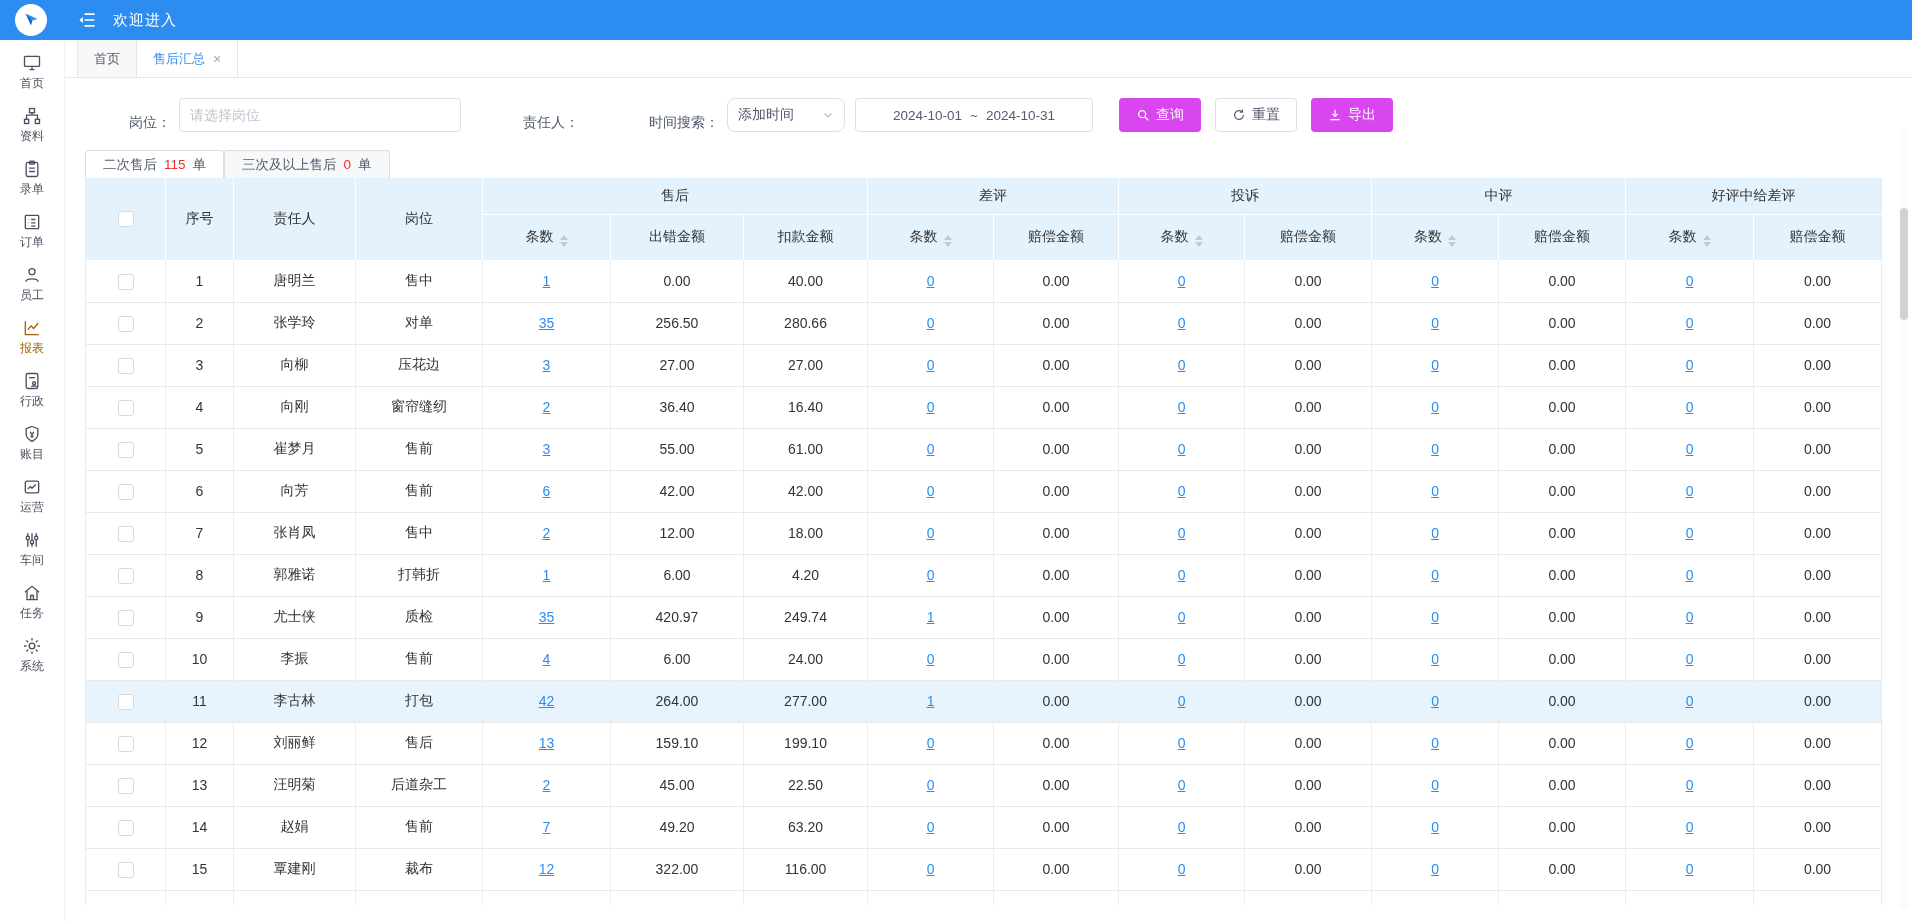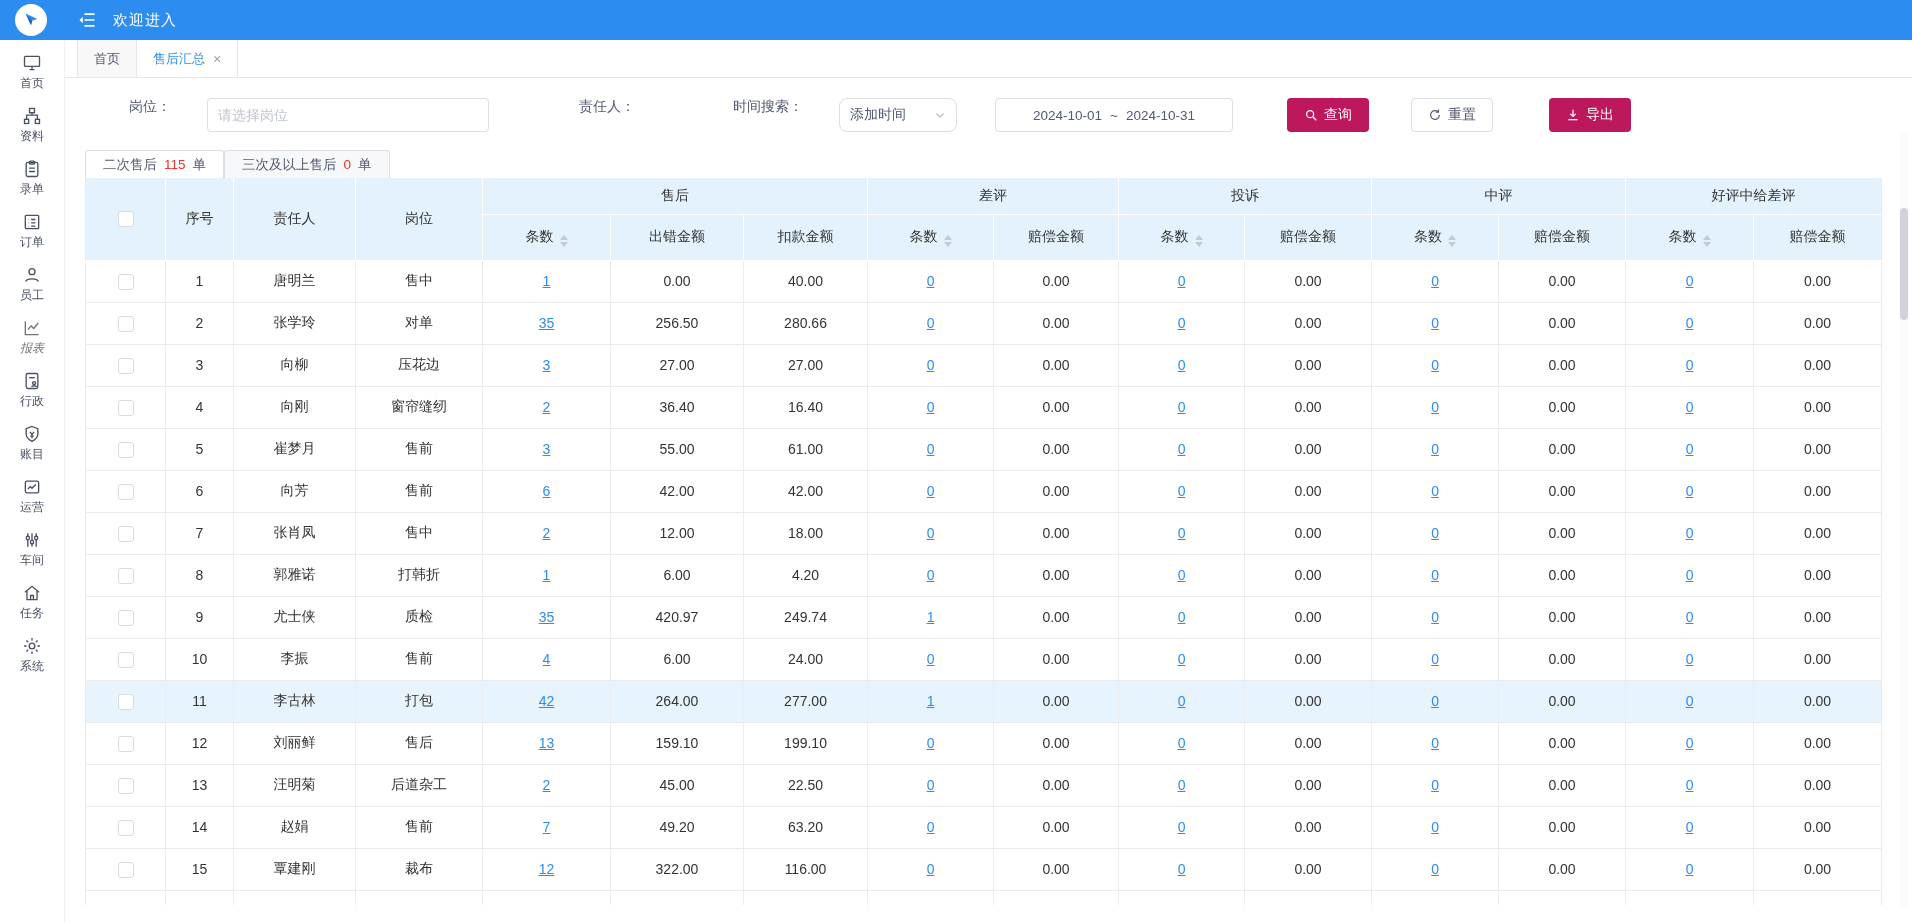--- a/index.html
+++ b/index.html
@@ -20,47 +20,47 @@
   .avatar { width:26px; height:26px; border-radius:50%; background:#ccd2d9; }
   .welcome { font-size:14px; }
   .logout { display:flex; align-items:center; gap:5px; cursor:pointer; margin-left:14px; }
 
   
   .sidebar { position:absolute; top:40px; left:0; width:65px; bottom:0; background:#fff;
     border-right:1px solid #f2f2f2; z-index:20; padding-top:6px; }
   .side-item { height:53px; display:flex; flex-direction:column; align-items:center;
     justify-content:center; gap:2px; color:#495060; cursor:pointer; }
   .side-item .lbl { font-size:12px; }
-  .side-item.active { color:#737373;font-style:italic; }
+  .side-item.active { color:#a16207; }
 
   
   .main { position:absolute; top:40px; left:65px; right:0; bottom:0; }
   .tabbar { height:38px; display:flex; align-items:stretch; padding-left:12px;
     border-bottom:1px solid #e6e8ea; background:#fff; }
   .tab { display:flex; align-items:center; padding:0 16px; font-size:13px; color:#515a6e;
     background:#f8f8f9; border-left:1px solid #e8e8e8; border-right:1px solid #e8e8e8; cursor:pointer; }
   .tab + .tab { border-left:none; }
   .tab.active { background:#fff; color:#2d8cf0; }
   .tab .close { margin-left:8px; color:#9ea3ad; font-size:14px; }
 
   .content { position:absolute; top:38px; left:0; right:0; bottom:0; padding:12px 24px 0 20px; }
 
   
-  .filters { display:flex; align-items:flex-start; height:34px; margin:8px 0 18px 0;gap:28px; }
+  .filters { display:flex; align-items:flex-end; height:34px; margin:8px 0 18px 0; }
   .f-label { color:#515a6e; margin-right:8px; white-space:nowrap; }
   .f-input { height:34px; border:1px solid #dcdee2; border-radius:4px; background:#fff;
     display:flex; align-items:center; padding:0 10px; }
   .f-input input { border:none; outline:none; width:100%; font-size:14px; color:#4d7c0f;
     font-family:inherit; background:transparent; }
   .f-input input::placeholder { color:#c0c4cc; }
   .sel { width:118px; justify-content:space-between; cursor:pointer; color:#515a6e;border-radius:8px; }
   .daterange { width:238px; justify-content:center; gap:8px; color:#515a6e; font-size:13.5px; }
   .btn { height:34px; border-radius:4px; display:inline-flex; align-items:center; gap:6px;
     padding:0 16px; font-size:14px; cursor:pointer; border:1px solid transparent; }
-  .btn.primary { background:#be185d; color:#fff; }
+  .btn.primary { background:#d946ef; color:#fff; }
   .btn.plain { background:#fff; color:#515a6e; border-color:#dcdee2; }
 
   
   .subtabs { display:flex; }
   .subtab { height:28px; display:inline-flex; align-items:center; padding:0 17px;
     border:1px solid #dcdee2; border-bottom:none; border-radius:3px 3px 0 0; font-size:13.5px;
     color:#515a6e; cursor:pointer; background:#f7f8fa; }
   .subtab.active { background:#fff; }
   .subtab .cnt { color:#ed2f2f; margin:0 7px; }
 
@@ -240,21 +240,21 @@
           </svg>
         <span>查询</span>
       </button>
       <button class="btn plain" style="margin-left:14px">
         <svg width="14" height="14" viewBox="0 0 24 24" fill="none" stroke="#515a6e" stroke-width="2">
             <path d="M19.5 12a7.5 7.5 0 1 1-2.2-5.3"></path>
             <path d="M18 2.5V7h-4.5"></path>
           </svg>
         <span>重置</span>
       </button>
-      <button class="btn primary" style="margin-left:28px">
+      <button class="btn primary" style="margin-left:14px">
         <svg width="14" height="14" viewBox="0 0 24 24" fill="none" stroke="#fff" stroke-width="2.2">
             <path d="M12 3v11"></path>
             <path d="M7.5 10L12 14.5 16.5 10"></path>
             <path d="M4 20h16"></path>
           </svg>
         <span>导出</span>
       </button>
     </div>
 
     <div class="subtabs" id="subtabs">

